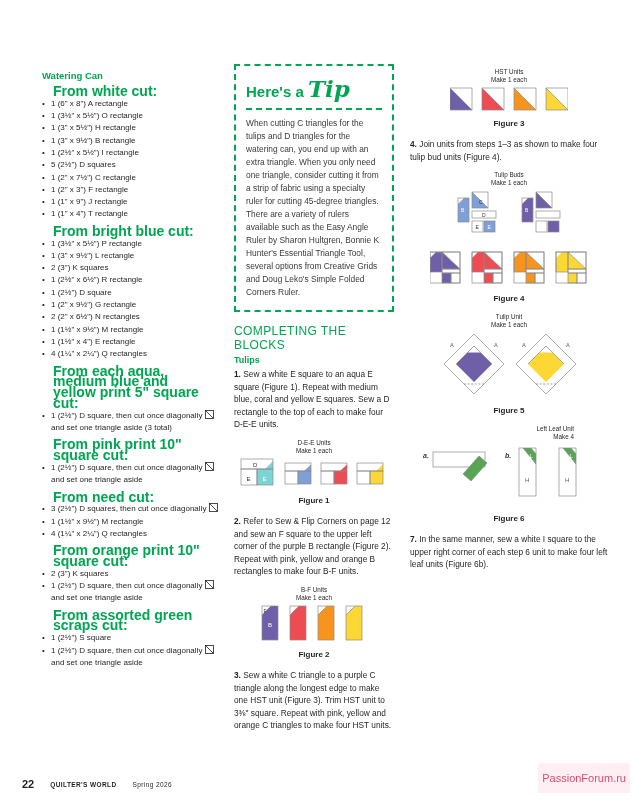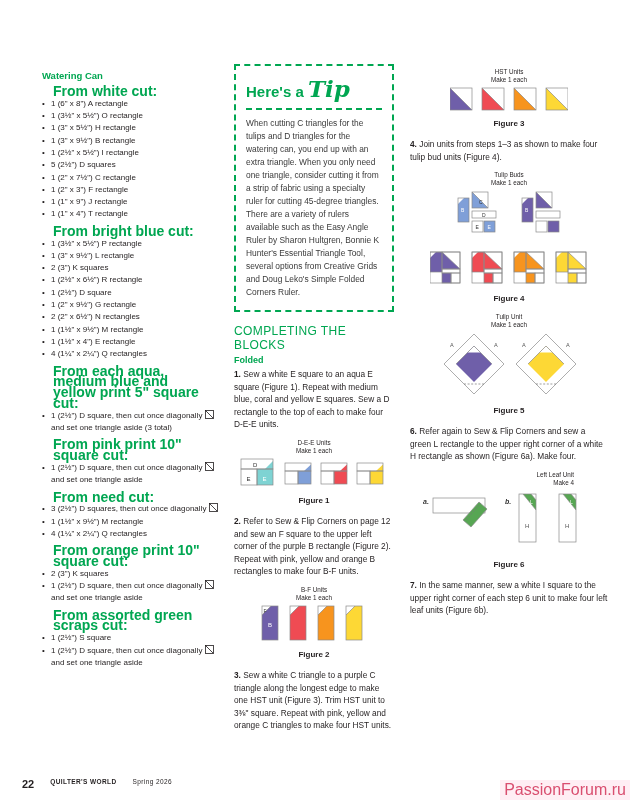--- a/index.html
+++ b/index.html
@@ -40,24 +40,24 @@
   .fig-title.right{text-align:right;padding-right:34px}
   .fig-label{font-size:8px;font-weight:bold;margin-top:4px}
   svg text{font-family:"Liberation Sans",sans-serif}
   .cc{fill:currentColor}
   .qs{stroke:#8a8a8a;stroke-width:.7;fill:none}
   .dash{stroke:#777;stroke-width:.7;stroke-dasharray:2 1.6;fill:none}
   .c-purple{color:var(--purple)} .c-pink{color:var(--pink)} .c-orange{color:var(--orange)}
   .c-yellow{color:var(--yellow)} .c-aqua{color:var(--aqua)} .c-blue{color:var(--medium-blue)} .c-green{color:var(--leaf-green)}
 
   
-  .footer{position:absolute;left:22px;bottom:10px;font-size:6.5px;letter-spacing:.4px;display:flex;align-items:flex-start;gap:16px}
+  .footer{position:absolute;left:22px;bottom:10px;font-size:6.5px;letter-spacing:.4px;display:flex;align-items:center;gap:16px}
   .footer .pagenum{font-weight:bold;font-size:11px;letter-spacing:0}
   .footer .mag{font-weight:bold}
-  .watermark{position:absolute;right:3px;bottom:0;font-size:16px;color:var(--watermark-pink);background:rgba(255,235,242,.85);padding:1px 4px}
+  .watermark{position:absolute;right:3px;bottom:7px;font-size:11px;color:var(--watermark-pink);background:rgba(255,235,242,.85);padding:9px 4px}
 </style>
 </head>
 <body>
 
 <div class="columns">
 
   <div class="col-left">
     <div class="cut-title">Watering Can</div>
     <div>
         <div class="cut-heading">From white cut:</div>
@@ -205,21 +205,21 @@
 
     <div class="tip-box">
       <div class="tip-heading">
         <span>Here's a</span>
         <span class="tip-script">Tip</span>
       </div>
       <div class="tip-body">When cutting C triangles for the tulips and D triangles for the watering can, you end up with an extra triangle. When you only need one triangle, consider cutting it from a strip of fabric using a specialty ruler for cutting 45-degree triangles. There are a variety of rulers available such as the Easy Angle Ruler by Sharon Hultgren, Bonnie K Hunter's Essential Triangle Tool, several options from Creative Grids and Doug Leko's Simple Folded Corners Ruler.</div>
     </div>
 
     <div class="sec-heading">COMPLETING THE BLOCKS</div>
-    <div class="sub-heading">Folded</div>
+    <div class="sub-heading">Tulips</div>
 
     <p class="step"><span class="step-num">1.</span> <span>Sew a white E square to an aqua E square (Figure 1). Repeat with medium blue, coral and yellow E squares. Sew a D rectangle to the top of each to make four D-E-E units.</span></p>
 
     <div class="fig">
       <div class="fig-title">
         <span>D-E-E Units</span><br><span>Make 1 each</span>
       </div>
       <svg width="150" height="30" viewBox="0 0 150 30">
         <g transform="translate(2,1)" class="c-aqua">
           <rect width="32" height="10" fill="#fff"></rect>
@@ -465,21 +465,20 @@
           <line x1="12" y1="30" x2="30" y2="12" class="qs"></line>
             <line x1="30" y1="12" x2="48" y2="30" class="qs"></line>
           <line x1="20" y1="50" x2="40" y2="50" class="dash"></line>
           <text x="6" y="13" font-size="5.5" fill="#555">A</text>
             <text x="50" y="13" font-size="5.5" fill="#555">A</text>
         </g>
       </svg>
       <div class="fig-label">Figure 5</div>
     </div>
 
-    <p class="step"><span class="step-num">6.</span> <span>Refer again to Sew &amp; Flip Corners and sew a green L rectangle to the upper right corner of a white H rectangle as shown (Figure 6a). Make four.</span></p>
 
     <div class="fig">
       <div class="fig-title right">
         <span>Left Leaf Unit</span><br><span>Make 4</span>
       </div>
       <svg width="176" height="62" viewBox="0 0 176 62">
         <text x="2" y="14" font-size="7" font-style="italic" font-weight="bold" fill="#333">a.</text>
         <g class="c-green">
           <rect x="12" y="8" width="52" height="15" fill="#fff"></rect>
             <rect x="12" y="8" width="52" height="15" class="qs"></rect>

